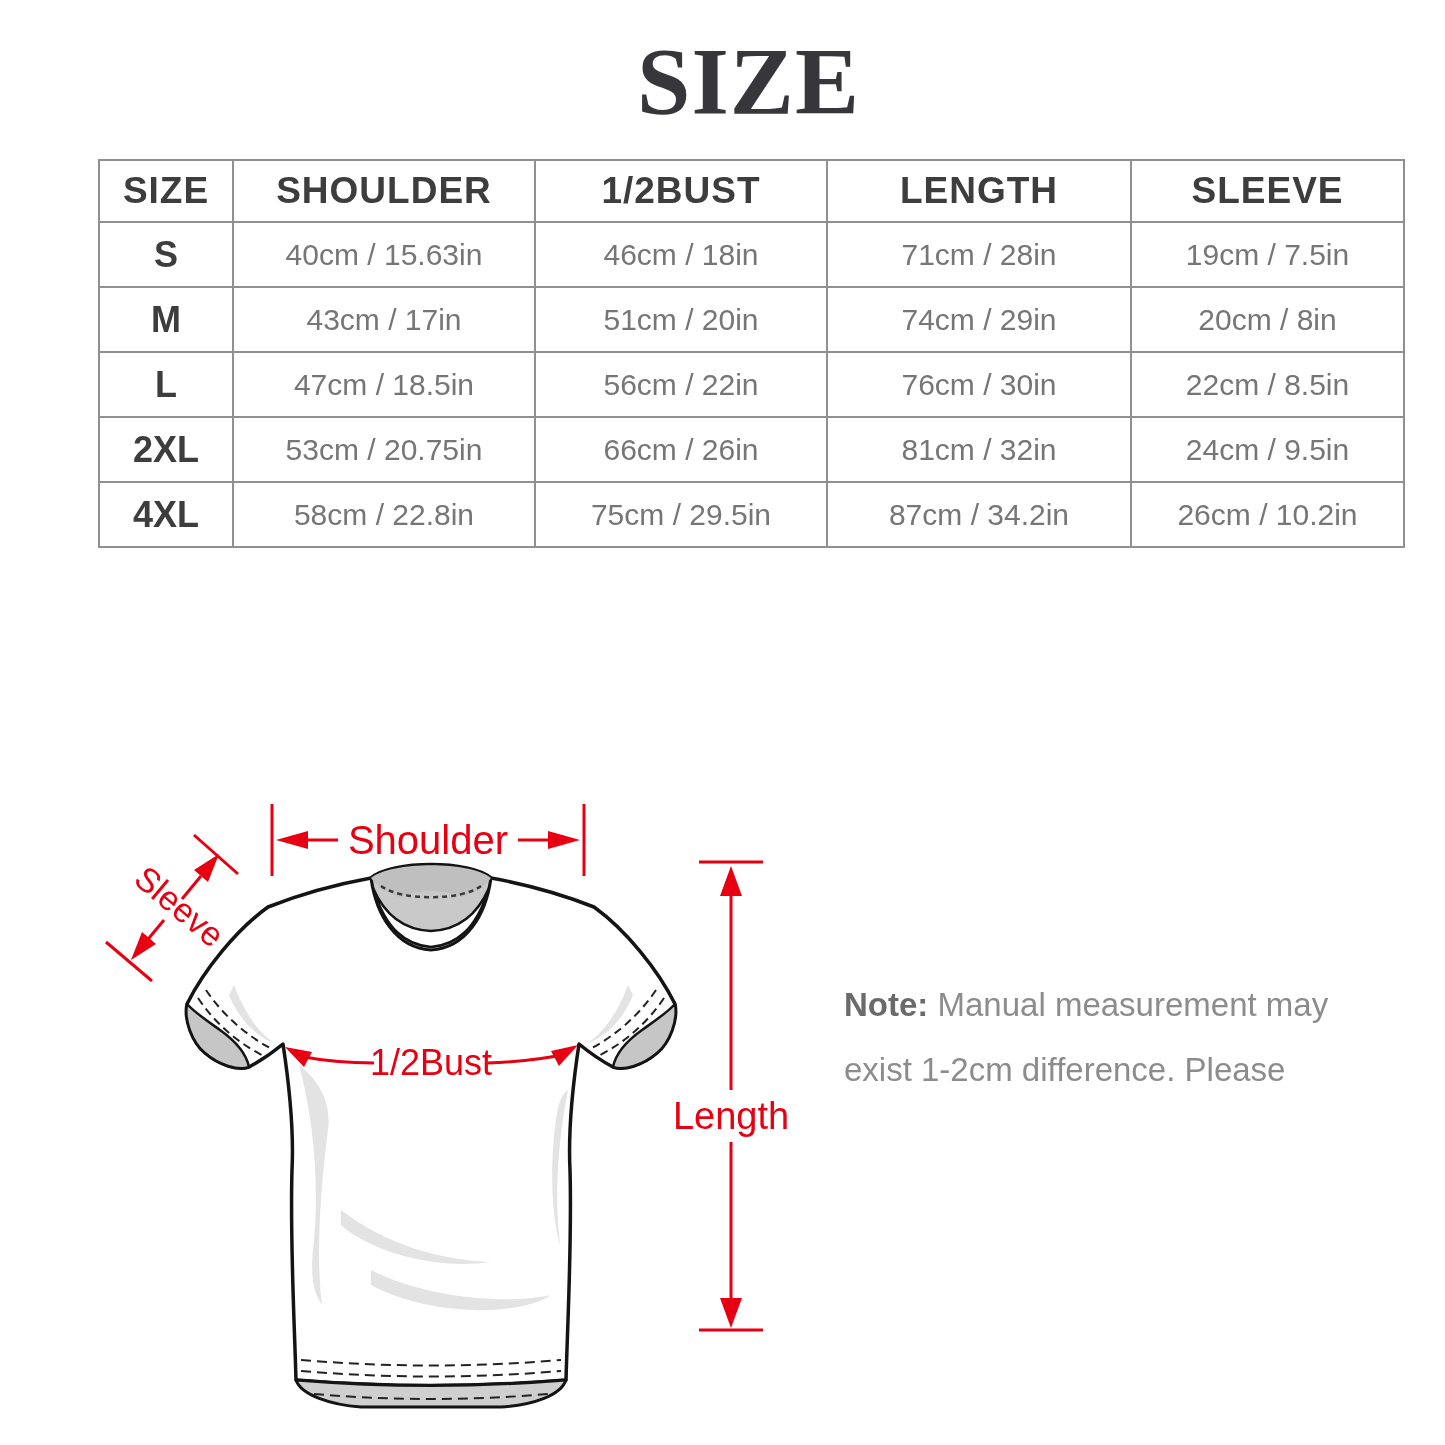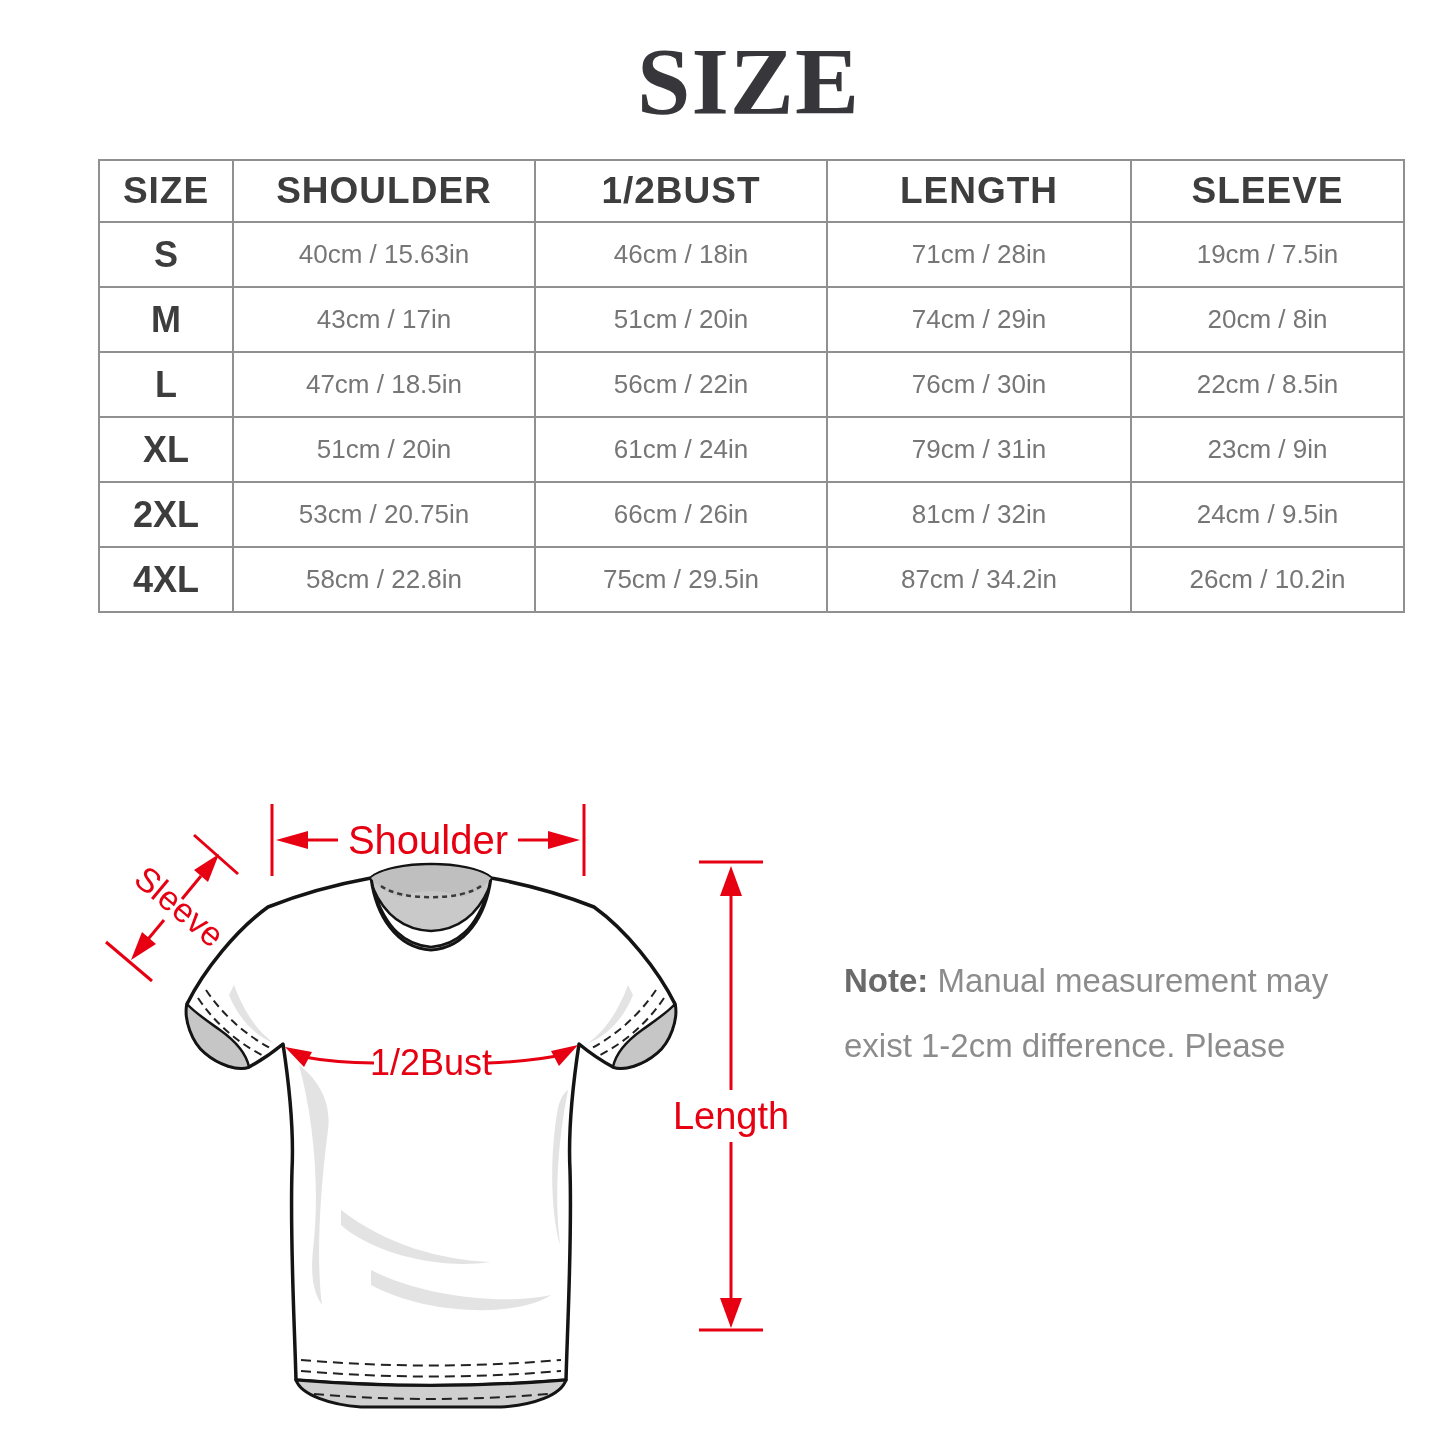--- a/index.html
+++ b/index.html
@@ -15,28 +15,28 @@
   #size-table{position:absolute;left:72px;top:159px;width:1305px;
               border-collapse:collapse;table-layout:fixed;}
   #size-table col.c0{width:134px;} #size-table col.c1{width:302px;}
   #size-table col.c2{width:292px;} #size-table col.c3{width:304px;}
   #size-table col.c4{width:273px;}
   #size-table th,#size-table td{border:2px solid #909090;text-align:center;
               vertical-align:middle;padding:0;overflow:hidden;}
   #size-table thead tr{height:62px;}
   #size-table tbody tr{height:65px;}
   #size-table th{font-size:37px;font-weight:bold;color:#3d3d3d;letter-spacing:1px;}
-  #size-table td{font-size:26px;color:#767676;}
+  #size-table td{font-size:30px;color:#767676;}
   #size-table td.size-col{font-size:36px;font-weight:bold;color:#3d3d3d;}
 
   
   #diagram{position:absolute;left:60px;top:790px;width:730px;height:630px;}
 
   
-  #note{position:absolute;left:818px;top:948px;width:560px;
+  #note{position:absolute;left:818px;top:972px;width:560px;
         font-size:33px;line-height:65px;color:#8c8c8c;}
   #note .note-prefix{font-weight:bold;color:#6a6a6a;}
 </style>
 </head>
 <body>
 
 <div id="page">
 
   <div id="title">SIZE</div>
 
@@ -71,27 +71,20 @@
           <td>51cm / 20in</td>
           <td>74cm / 29in</td>
           <td>20cm / 8in</td>
         </tr>
         <tr>
           <td class="size-col">L</td>
           <td>47cm / 18.5in</td>
           <td>56cm / 22in</td>
           <td>76cm / 30in</td>
           <td>22cm / 8.5in</td>
-        </tr>
-        <tr>
-          <td class="size-col">XL</td>
-          <td>51cm / 20in</td>
-          <td>61cm / 24in</td>
-          <td>79cm / 31in</td>
-          <td>23cm / 9in</td>
         </tr>
         <tr>
           <td class="size-col">2XL</td>
           <td>53cm / 20.75in</td>
           <td>66cm / 26in</td>
           <td>81cm / 32in</td>
           <td>24cm / 9.5in</td>
         </tr>
         <tr>
           <td class="size-col">4XL</td>

